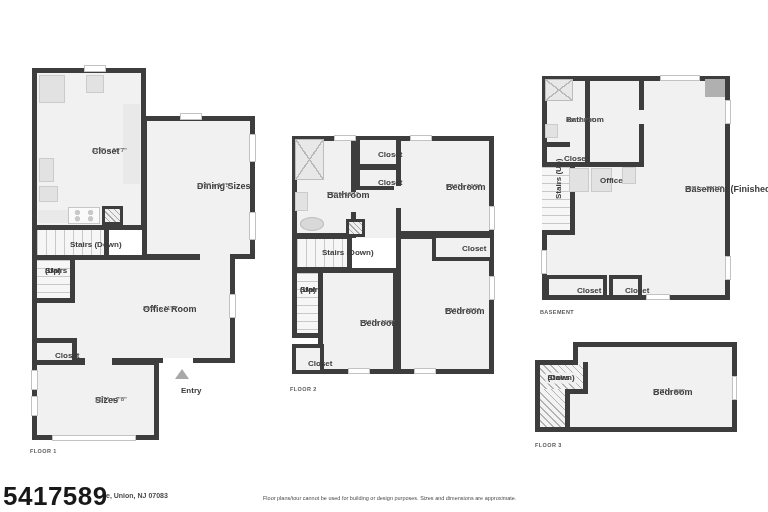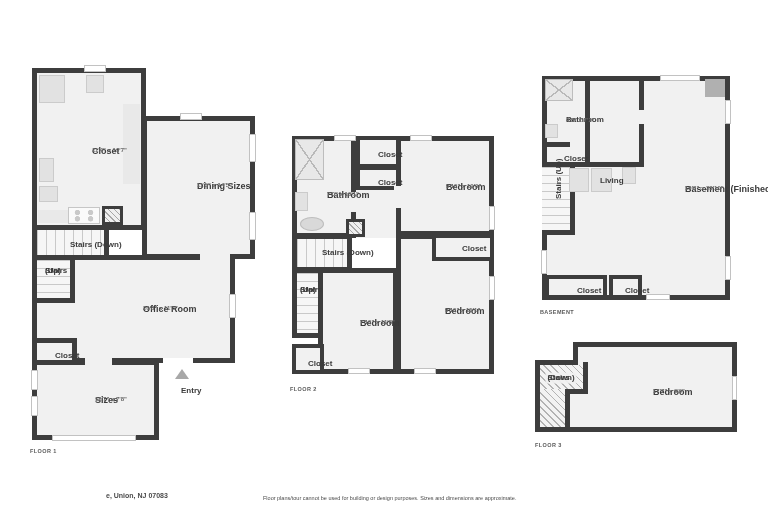--- a/index.html
+++ b/index.html
@@ -210,21 +210,21 @@
       <div class="nm-sm">Bathroom</div>
       <div class="dm">4'5" x 7'2"</div>
     </div>
     <div class="lbl" style="left:24px;top:81px;">
       <div class="nm-sm">Closet</div>
     </div>
     <div class="lbl rot" style="left:15px;top:125px;">
       <div class="nm-sm">Stairs (Up)</div>
     </div>
     <div class="lbl" style="left:60px;top:103px;">
-      <div class="nm-sm">Living</div>
+      <div class="nm-sm">Office</div>
     </div>
     <div class="lbl" style="left:145px;top:110px;">
       <div class="nm">Basement (Finished)</div>
       <div class="dm">19'8" x 23'10"</div>
     </div>
     <div class="lbl" style="left:37px;top:213px;">
       <div class="nm-sm">Closet</div>
     </div>
     <div class="lbl" style="left:85px;top:213px;">
       <div class="nm-sm">Closet</div>
@@ -254,15 +254,16 @@
       <div class="nm-sm" style="position:static;">(Down)</div>
     </div>
     <div class="lbl" style="left:118px;top:47px;">
       <div class="nm">Bedroom</div>
       <div class="dm">17'7" x 9'9"</div>
     </div>
     <div class="tag" style="left:0px;top:102px;">FLOOR 3</div>
   </div>
 
   <div class="addr">e, Union, NJ 07083</div>
+  <div class="mls">5417589</div>
   <div class="disc">Floor plans/tour cannot be used for building or design purposes. Sizes and dimensions are approximate.</div>
 
 </div>
 
 </body></html>

